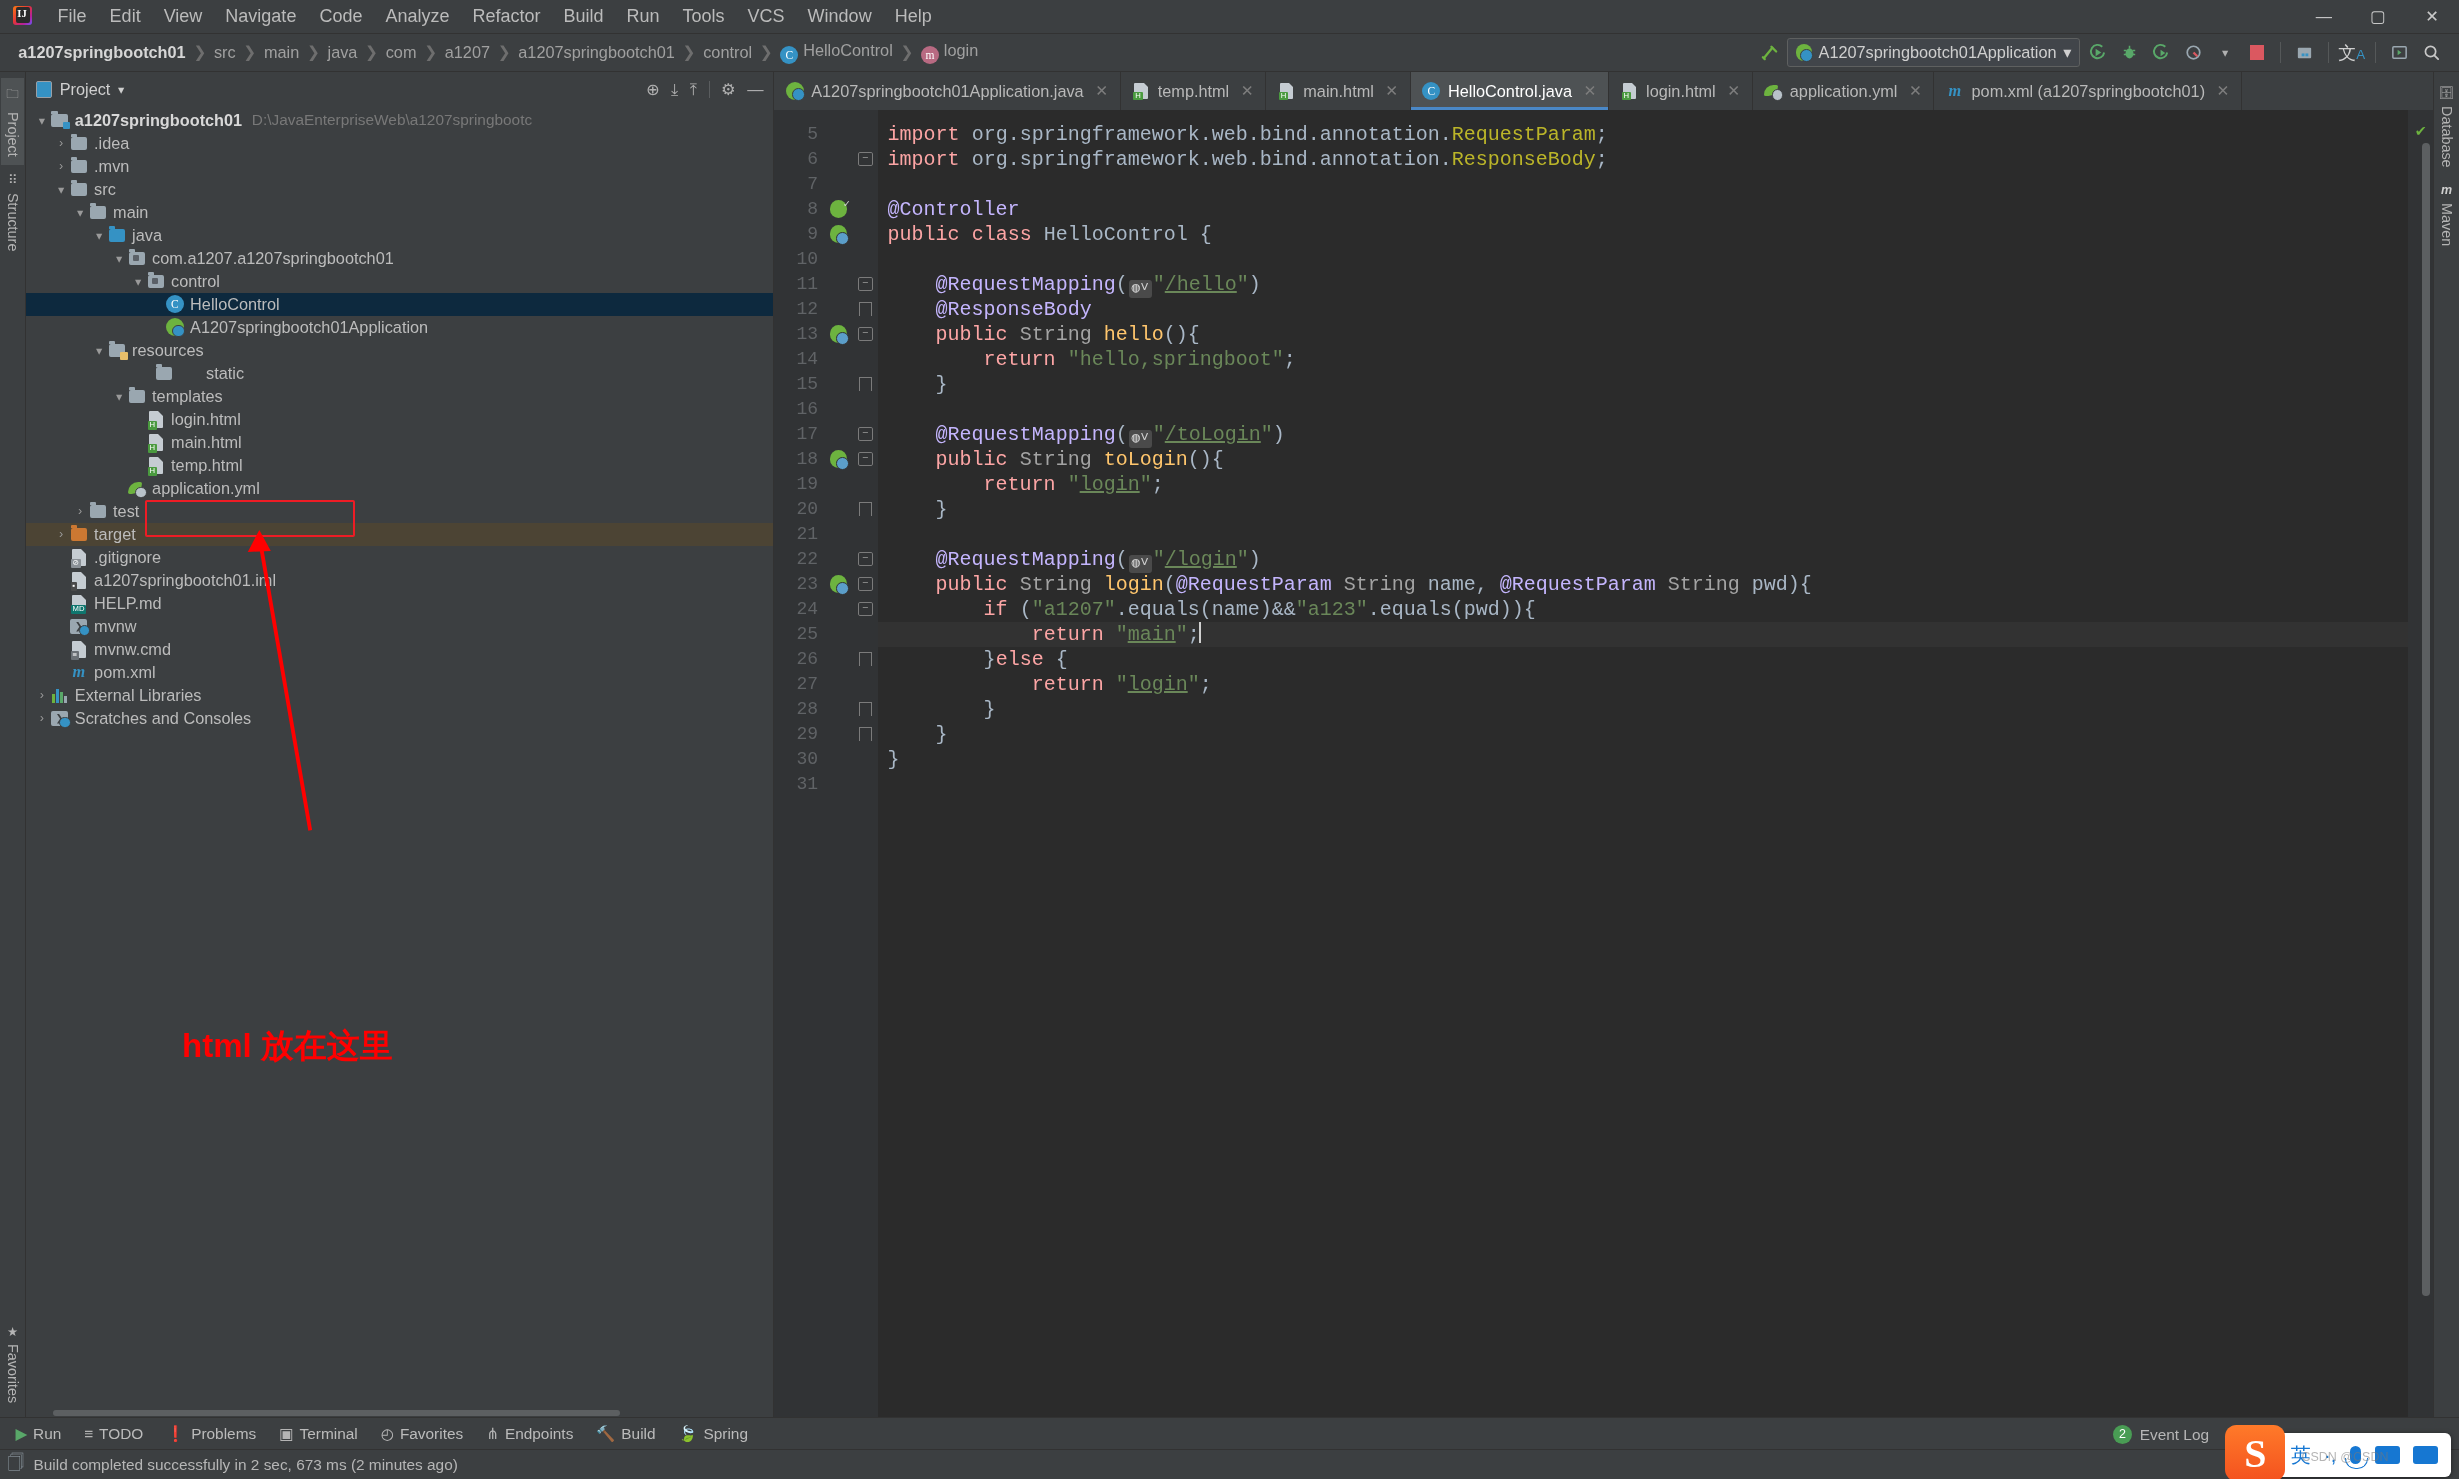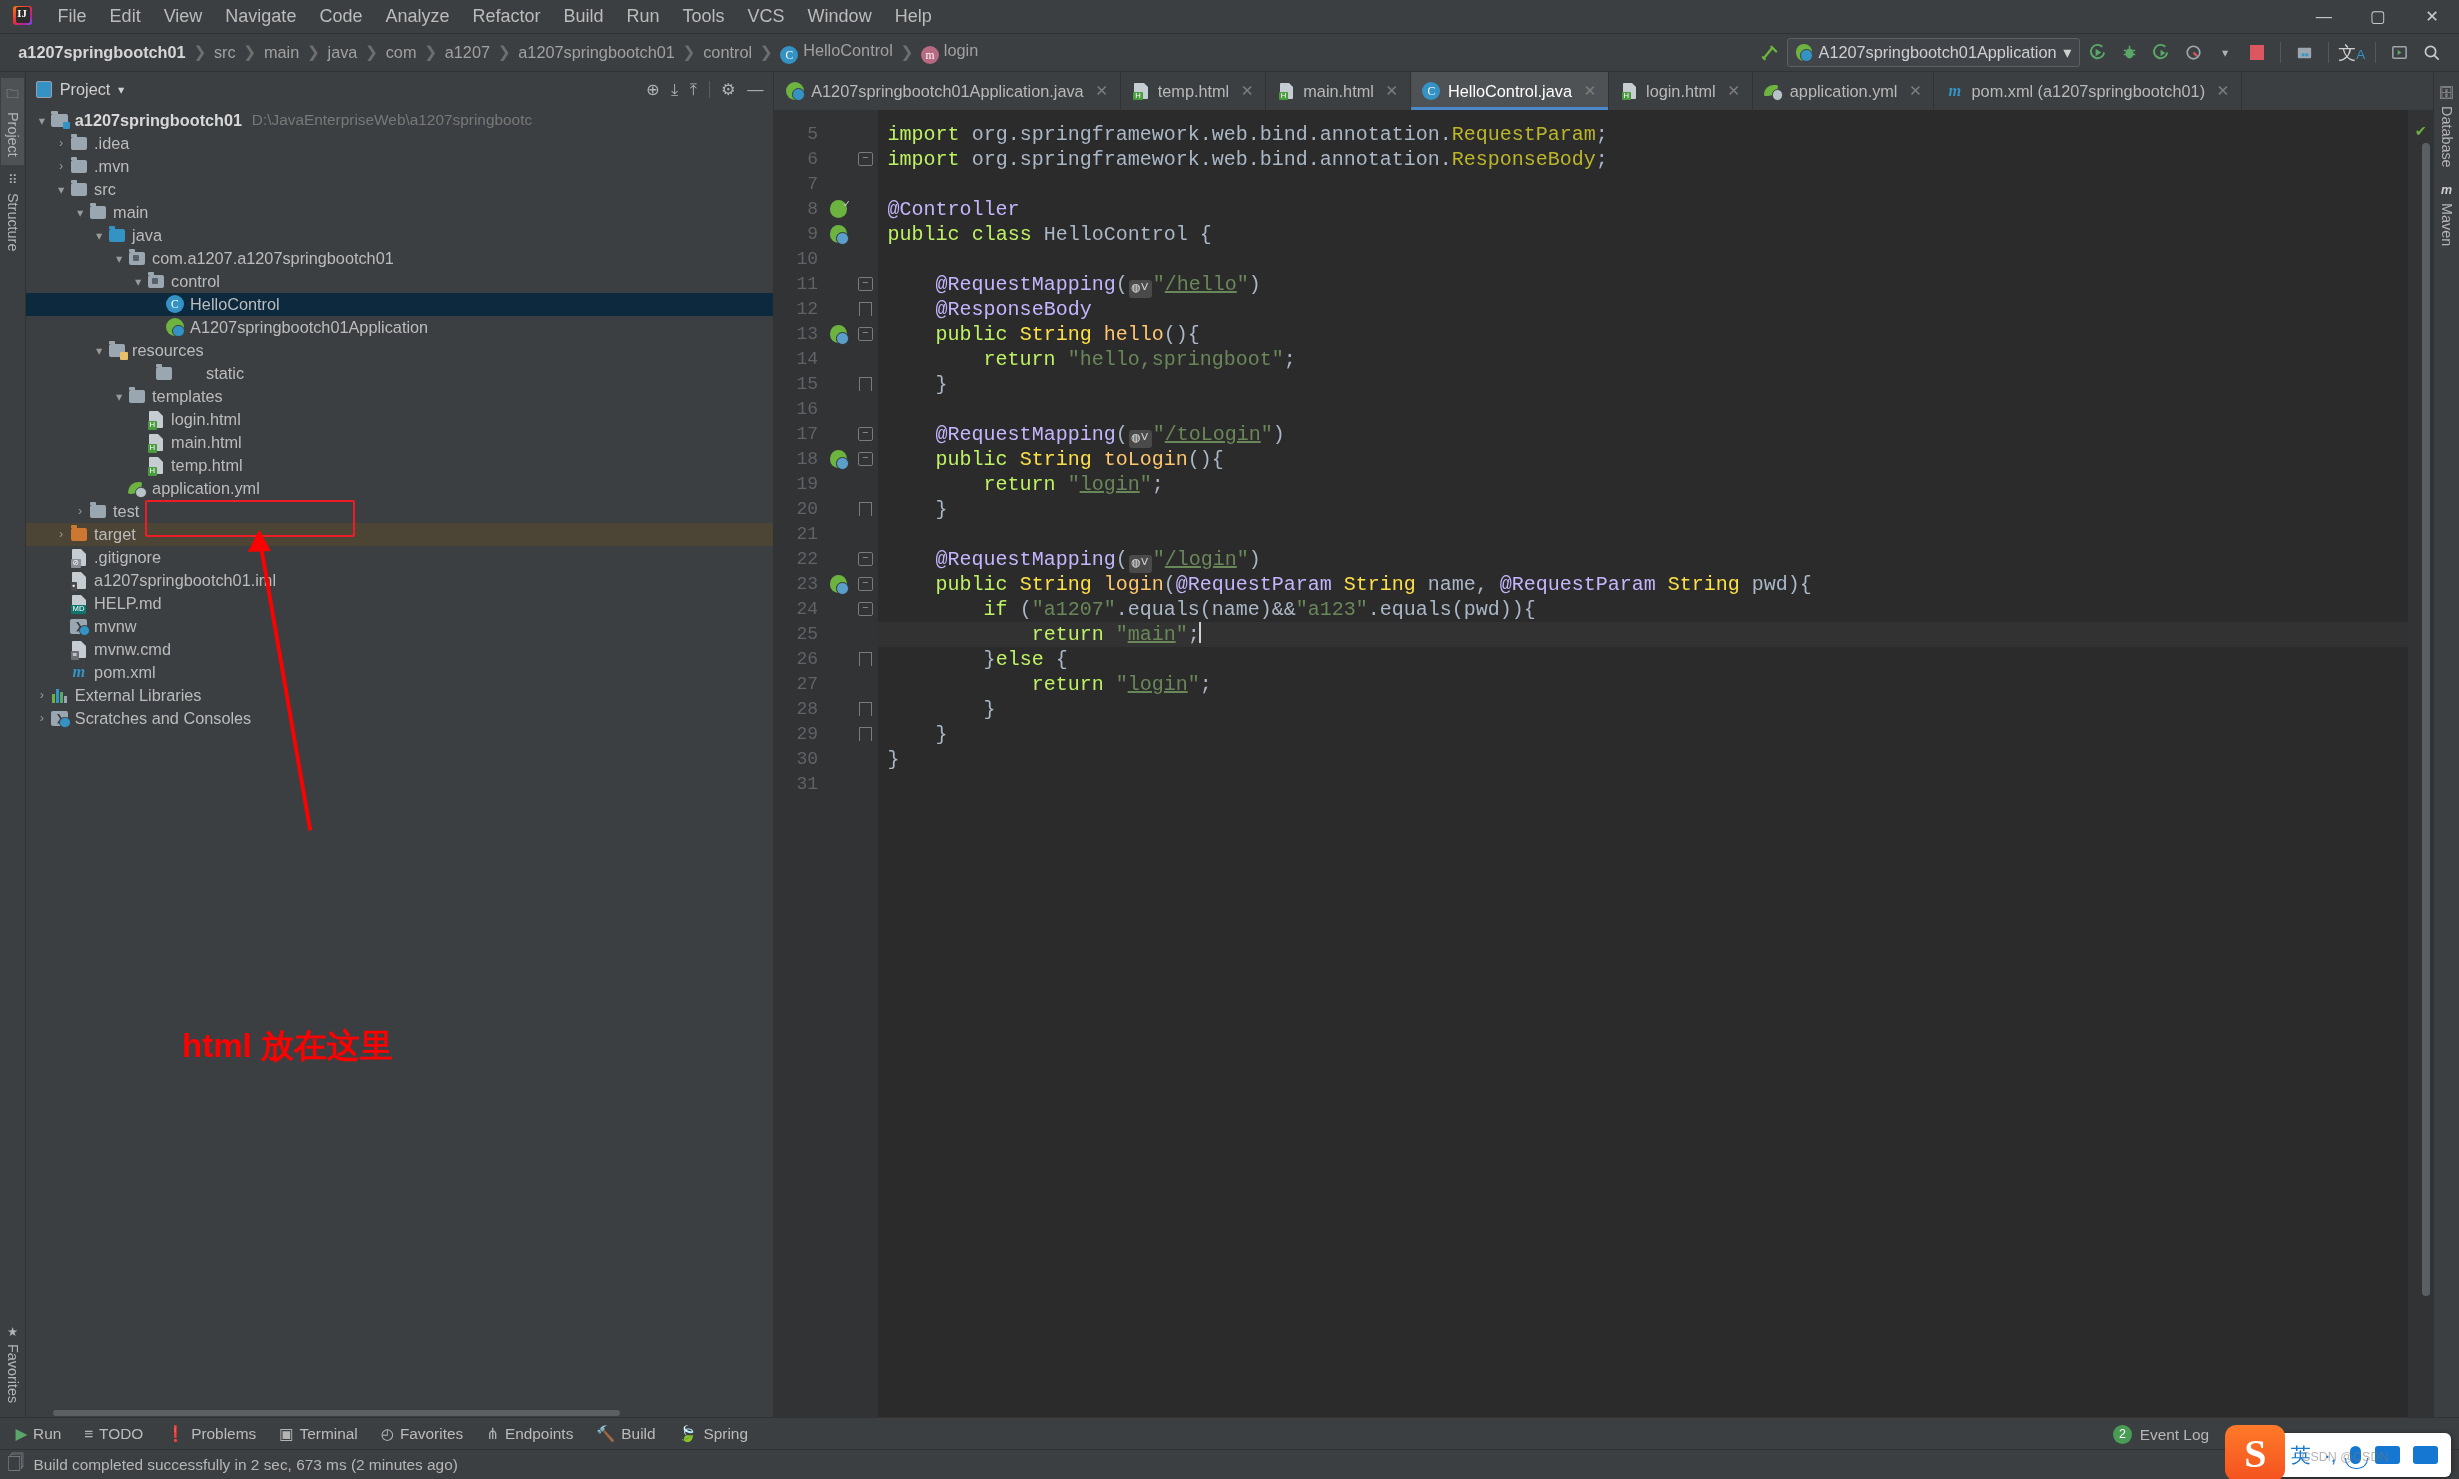--- a/index.html
+++ b/index.html
@@ -114,25 +114,25 @@
   .gfold{width:25px;display:flex;align-items:center;justify-content:center;color:#888;font-size:13.4px;}
   .runmark{width:17.3px;height:17.3px;border-radius:50%;background:#6db33f;position:relative;}
   .runmark.bean:after{content:"";position:absolute;right:-1.9px;bottom:-1.9px;width:10.6px;height:10.6px;border-radius:50%;background:#5b9ec9;border:1.4px solid #313335;}
   .runmark.check:after{content:"✓";position:absolute;right:-2.9px;top:-3.8px;color:#d8d8d8;font-size:10.6px;}
   .foldbx{width:12.5px;height:12.5px;border:1px solid #7b7b7b;border-radius:1.9px;color:#9a9a9a;font-size:10.6px;line-height:10.6px;text-align:center;}
   .foldarr{width:10.6px;height:12.5px;border:1px solid #7b7b7b;border-bottom:none;color:#9a9a9a;}
 
   .code{flex:1 1 auto;padding-top:11.5px;font-family:"Liberation Mono","DejaVu Sans Mono",monospace;font-size:20px;line-height:25px;white-space:pre;overflow:hidden;position:relative;color:#a9b7c6;}
   .cl{height:25px;padding-left:9.6px;}
   .cl.cur{background:#323232;}
-  .kw{color:#bef264;}
+  .kw{color:#fca5a5;}
   .ann{color:#c4b5fd;}
   .str{color:#6a8759;}
   .strlink{color:#6a8759;text-decoration:underline;}
-  .typ{color:#fde047;}
+  .typ{color:#a3a3a3;}
   .mth{color:#ffc66d;}
   .cls{color:#a9b7c6;}
   .pkgc{color:#a9b7c6;}
   .ylw{color:#bbb529;}
   .globe{display:inline-block;vertical-align:-2.9px;background:#4a4a4a;border-radius:2.9px;padding:0 2.9px;margin:0 1px;font-size:14.4px;color:#cfcfcf;line-height:17.3px;}
   .caret{display:inline-block;width:1.9px;height:21px;background:#d0d0d0;vertical-align:-3.8px;margin-left:-1px;}
 
   .edright{flex:0 0 25px;background:#313335;position:relative;}
   .edright .ok{position:absolute;top:13.4px;left:6.7px;color:#6db33f;font-size:14.4px;}
   .vscroll{position:absolute;right:2.9px;top:33px;width:8.6px;height:1153px;background:#5c5f61;border-radius:3.8px;}

